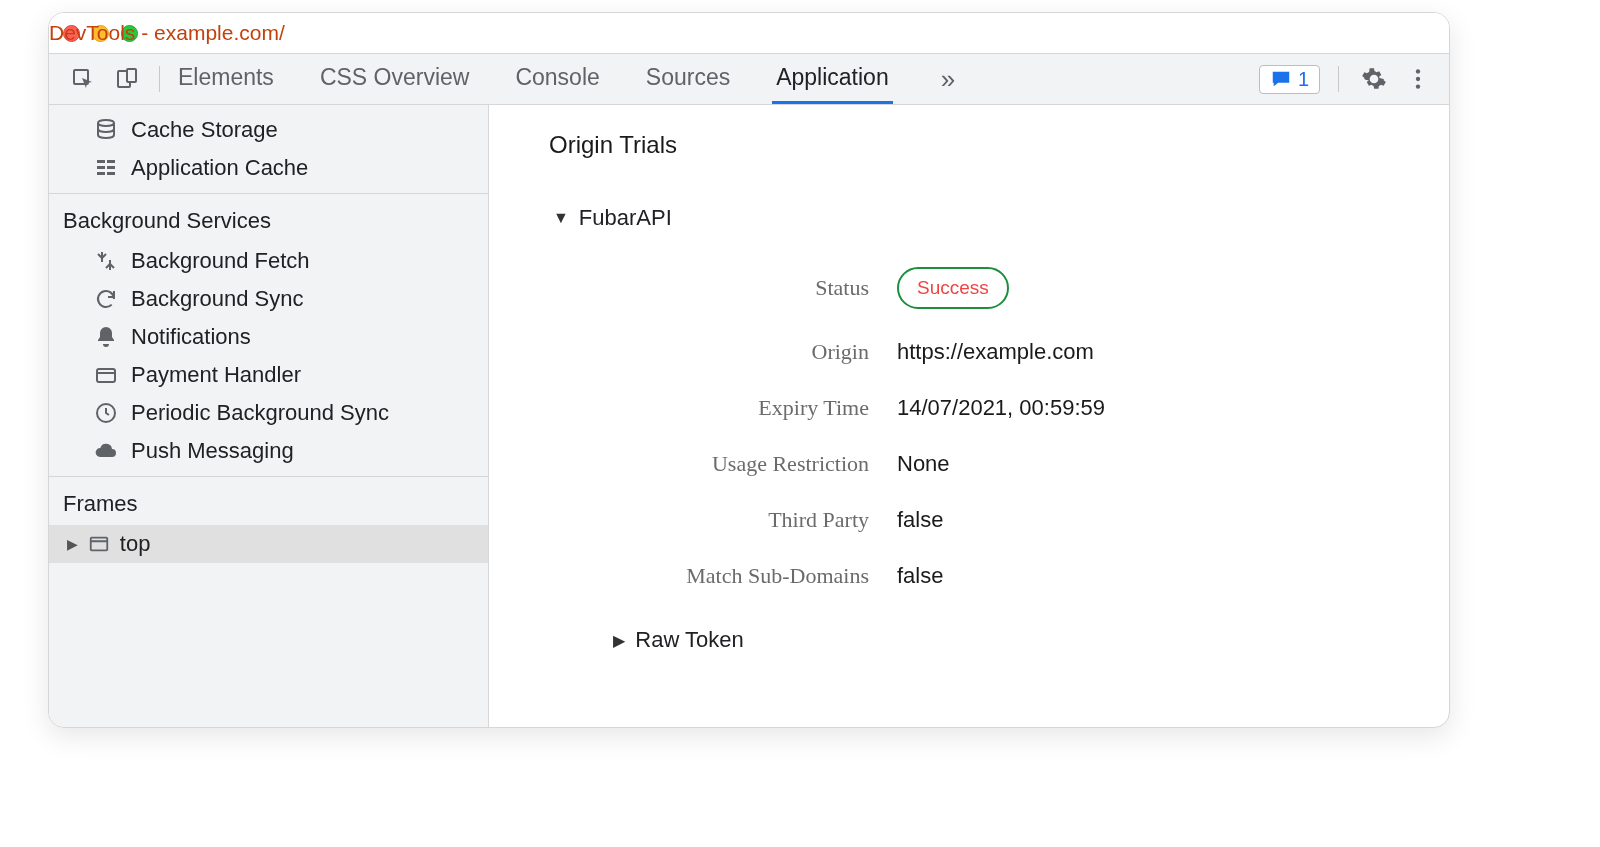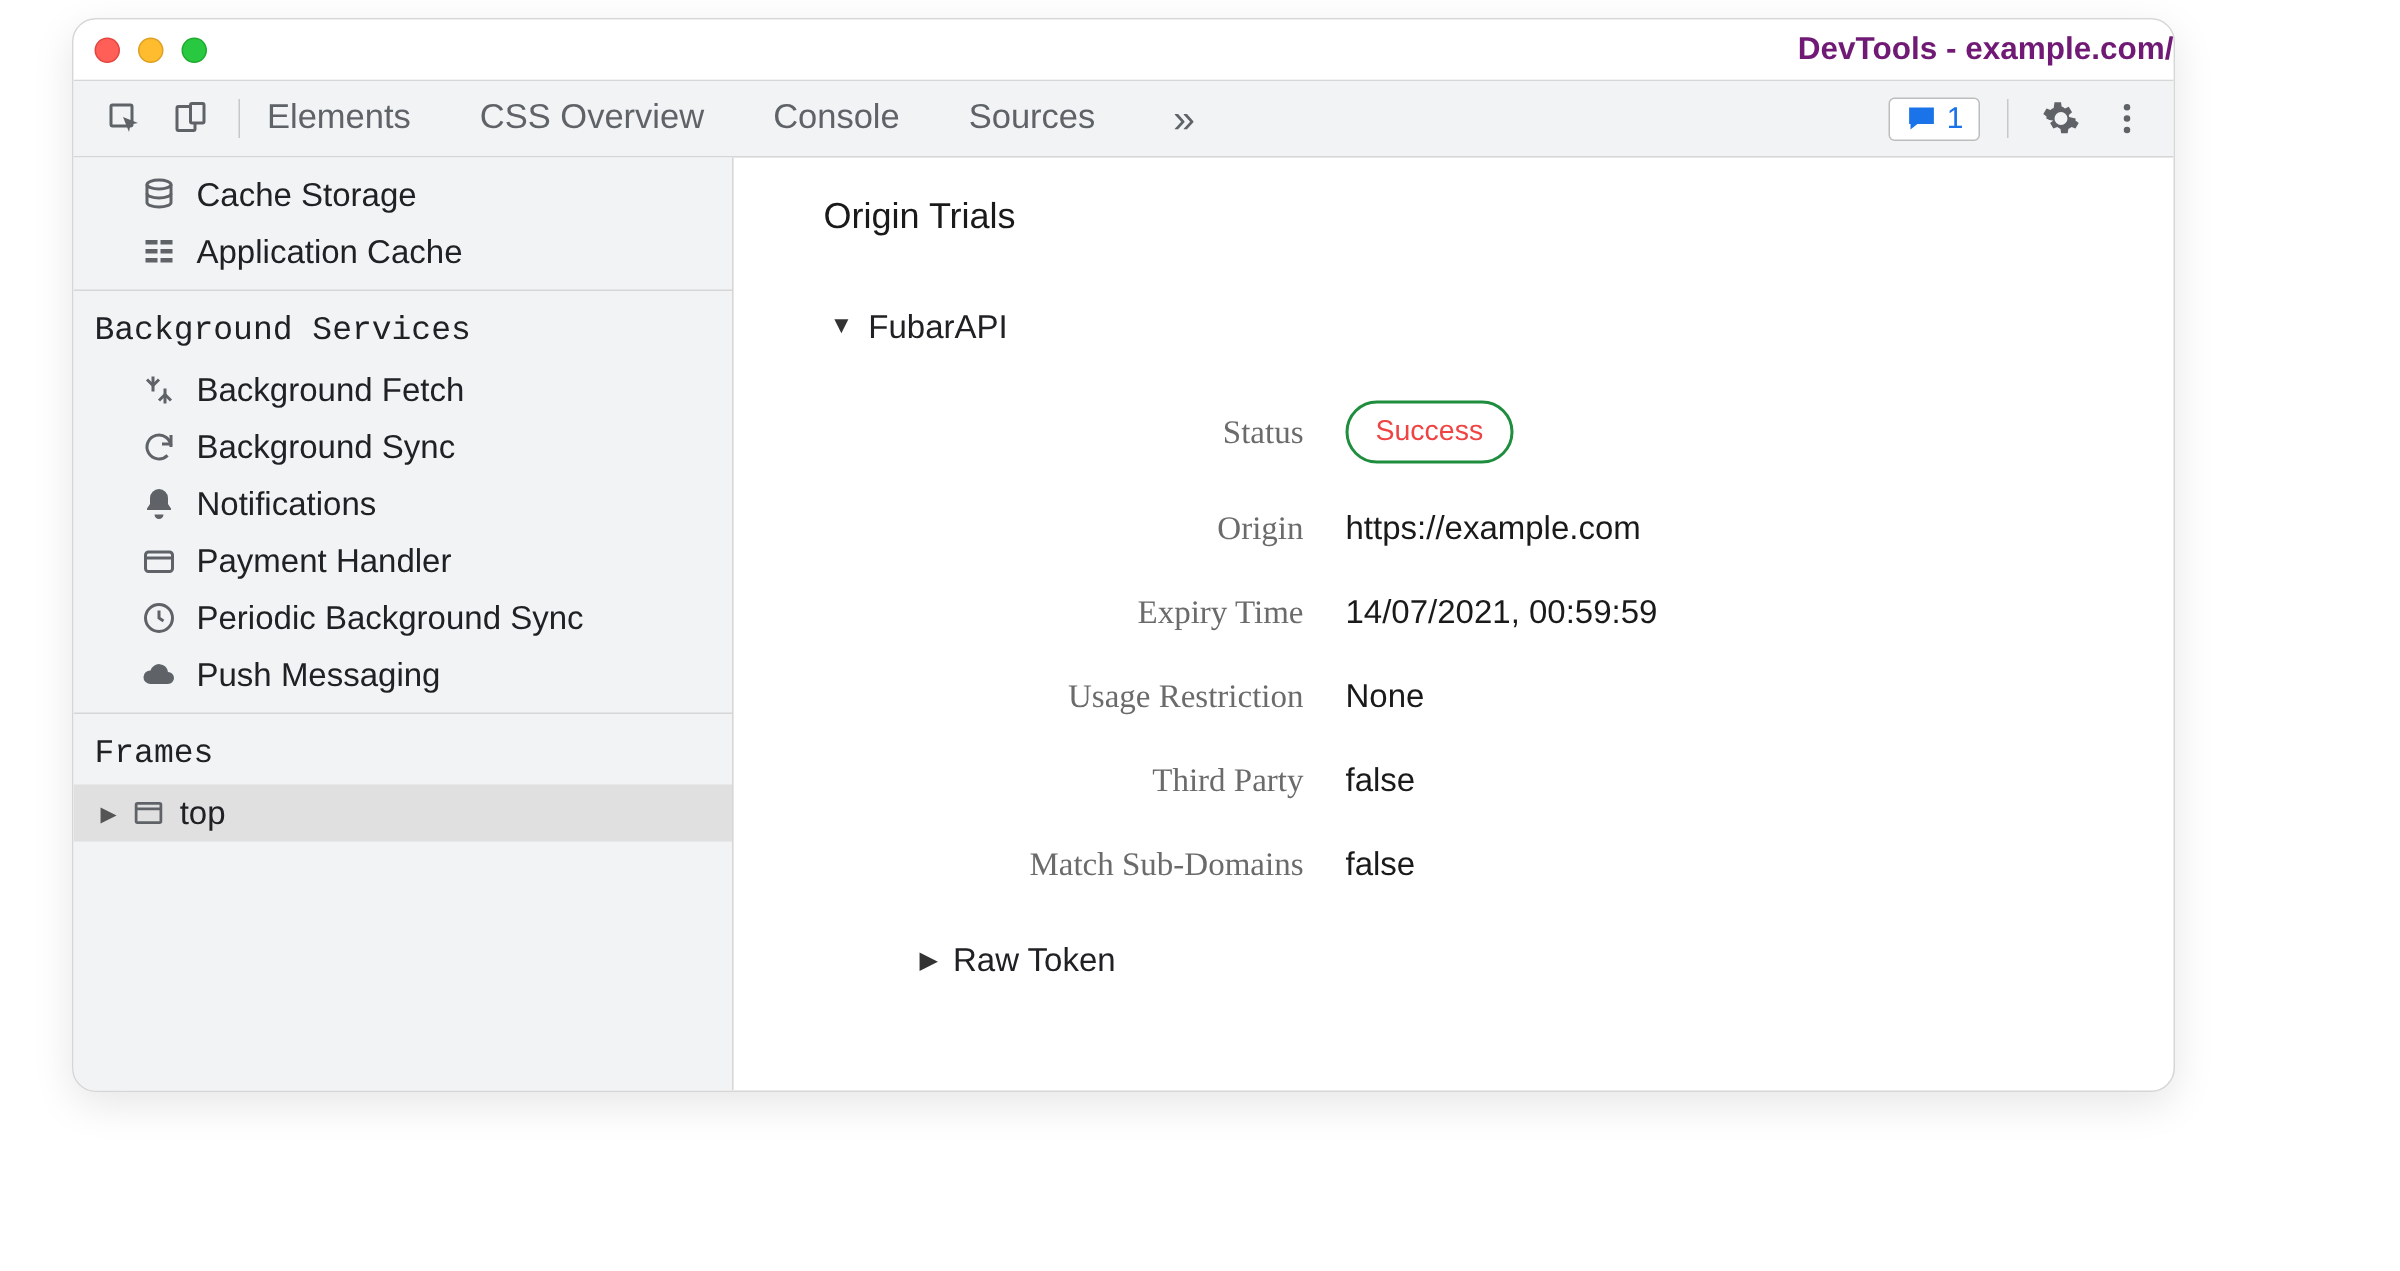--- a/index.html
+++ b/index.html
@@ -22,22 +22,22 @@
   background: #fff;
   position: relative;
 }
 .traffic { display: flex; gap: 12px; }
 .dot { width: 17px; height: 17px; border-radius: 50%; }
 .dot.red { background: #ff5f57; border: 1px solid #e24640; }
 .dot.yellow { background: #febc2e; border: 1px solid #dea023; }
 .dot.green { background: #28c840; border: 1px solid #1faa30; }
 .win-title {
   position: absolute; left: 0; right: 0;
-  text-align: right;
-  font-size: 21px; font-weight: 700; color: #701a75;
+  text-align: left;
+  font-size: 21px; font-weight: 400; color: #c2410c;
   pointer-events: none;
 }
 .tabbar {
   display: flex; align-items: center;
   height: 52px;
   background: #f1f3f4;
   border-top: 1px solid #d6d6d6;
   border-bottom: 1px solid #d6d6d6;
   padding: 0 8px;
 }
@@ -60,21 +60,21 @@
 .gear, .kebab { color: #5f6368; cursor: pointer; width: 34px; height: 34px; display:flex; align-items:center; justify-content:center;}
 .gear svg, .kebab svg { width: 26px; height: 26px; }
 .body { flex: 1; display: flex; min-height: 0; }
 .sidebar {
   width: 440px; background: #f1f3f4;
   border-right: 1px solid #d6d6d6;
   overflow: auto;
   display: flex; flex-direction: column;
 }
 .side-sec { border-bottom: 1px solid #d6d6d6; padding: 6px 0;}
-.side-head { font-size: 22px; color: #202124; padding: 8px 14px 8px 14px; font-family: Liberation Mono, monospace; }
+.side-head { font-size: 22px; color: #202124; padding: 8px 14px 8px 14px; }
 .side-item {
   display: flex; align-items: flex-end; gap: 12px;
   font-size: 22px; color: #202124;
   padding: 6px 14px 6px 44px; cursor: pointer;
 }
 .side-item .ic { width: 26px; height: 26px; display:flex; align-items:center; justify-content:center; color:#5f6368;}
 .side-item .ic svg { width: 24px; height: 24px; }
 .frames-row { display:flex; align-items:center; gap:10px; font-size:22px; color:#202124; padding:6px 14px 6px 18px; cursor:pointer;}
 .frames-row.selected { background:#e0e0e0; }
 .disc { font-size: 14px; color:#555; }
@@ -121,20 +121,21 @@
           </svg>
       </div>
       <div class="vsep"></div>
     </div>
 
     <div class="tabs">
       <div class="tab">Elements</div>
       <div class="tab">CSS Overview</div>
       <div class="tab">Console</div>
       <div class="tab">Sources</div>
+      <div class="tab active-underline" style="color:#202124">Application</div>
       <div class="more-tabs">
         <span>»</span>
       </div>
     </div>
 
     <div class="tabbar-right">
       <div class="chip">
         <svg viewBox="0 0 24 24">
             <path d="M3 4h18v12H9l-5 4V16H3z"></path>
           </svg>

